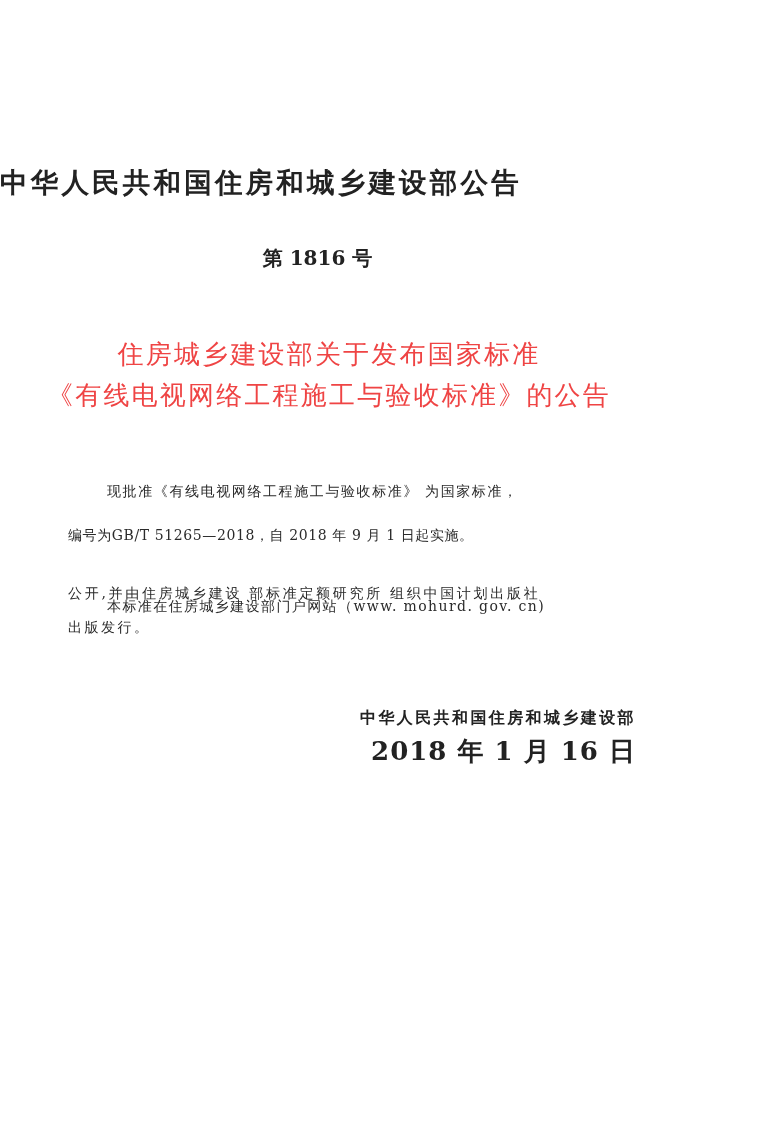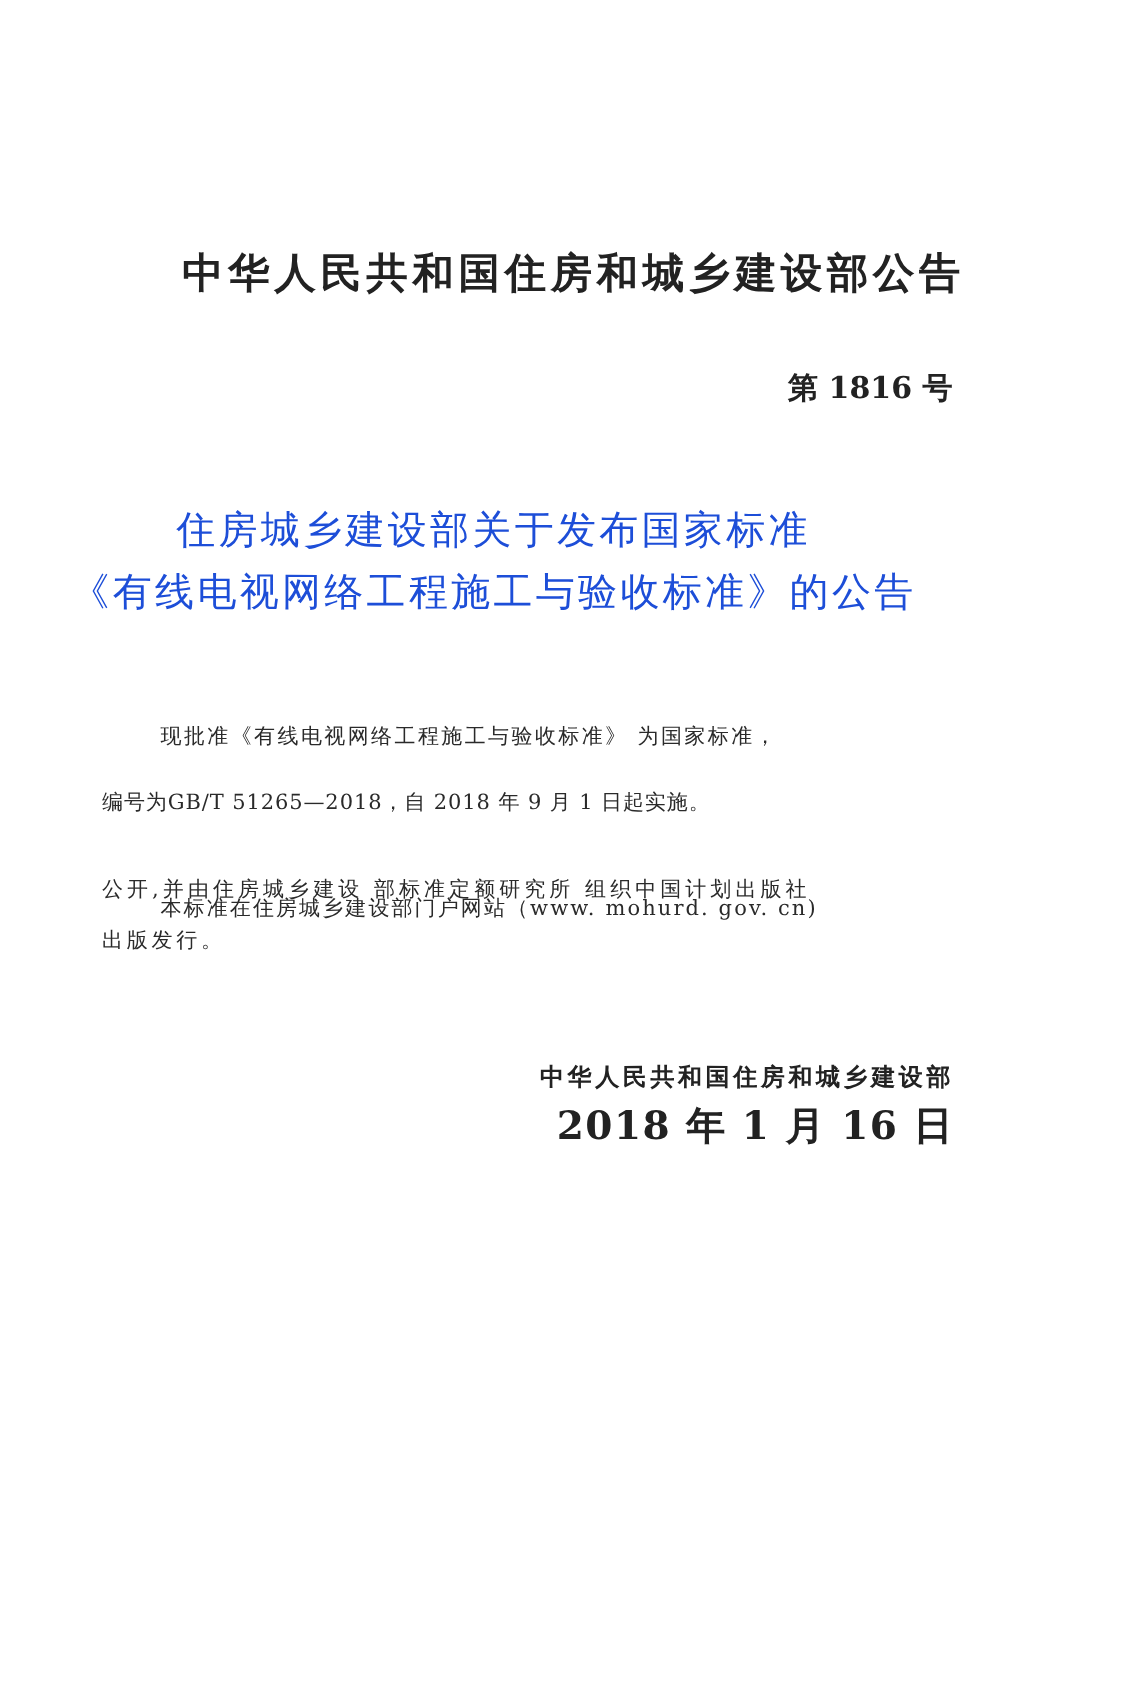--- a/index.html
+++ b/index.html
@@ -12,45 +12,44 @@
       height: 1122px;
       position: relative;
       overflow: hidden;
       color: #1e1e1e;
       font-family: "DejaVu Sans", sans-serif;
     }
     .abs { position: absolute; white-space: nowrap; }
 
     .title {
       left: 0; width: 765px; top: 164px;
-      text-align: center;
       font-family: "DejaVu Sans", sans-serif;
       font-weight: bold;
       font-size: 27.5px;
       letter-spacing: 3.2px;
       line-height: 36px;
       color: #222;
     }
     .number {
       left: 0; width: 635px; top: 244px;
-      text-align: right;
+      text-align: center;
       font-family: "DejaVu Serif", serif;
       font-weight: bold;
       font-size: 20px;
       line-height: 28px;
       color: #222;
     }
     .subtitle {
       left: 0; width: 658px;
       text-align: center;
       font-family: "DejaVu Serif", serif;
       font-size: 26px;
       letter-spacing: 2.2px;
       line-height: 40px;
-      color: #1d4ed8;
+      color: #ef4444;
     }
     .sub1 { top: 334px; }
     .sub2 { top: 375px; }
 
     .body-line {
       font-family: "DejaVu Serif", serif;
       font-size: 14px;
       line-height: 34px;
       color: #2a2a2a;
     }

